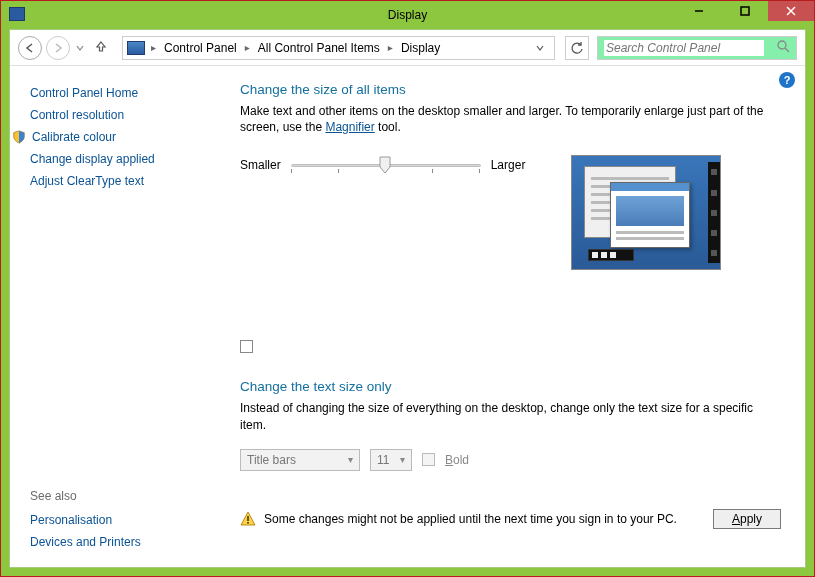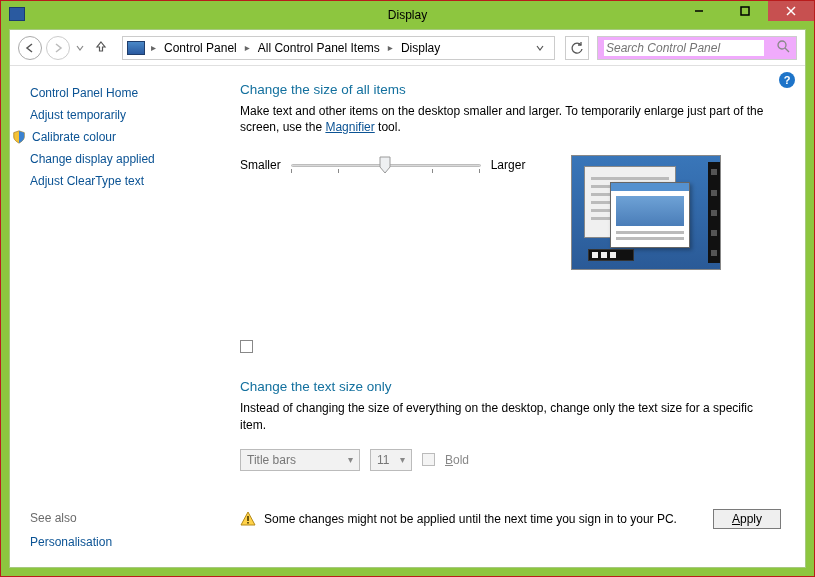--- a/index.html
+++ b/index.html
@@ -134,21 +134,21 @@
     color:#555;
   }
   .search {
     width: 200px;
     height: 24px;
     border: 1px solid #ccc;
     display: flex;
     align-items: center;
     padding: 0 6px;
     color: #888;
-    background: #f0abfc;
+    background: #86efac;
     margin-left: 4px;
     justify-content: space-between;
   }
   .search input {
     border:none; outline:none; font-size:12px; width:160px;
     font-style: italic; color:#777;
     font-family: inherit;
   }
   .body {
     flex: 1;
@@ -394,39 +394,42 @@
     </div>
 
     <div class="body">
       <div class="help-icon">?</div>
 
       <div class="sidebar">
         <div class="home-link link">
           <span>Control Panel Home</span>
         </div>
         <div class="link">
-          <span>Adjust temporarily</span>
+          <span>Control resolution</span>
         </div>
         <div class="link">
           <svg class="shield" viewBox="0 0 16 16">
             <path d="M8 1 L14 3 V8 C14 12 8 15 8 15 C8 15 2 12 2 8 V3 Z" fill="#f5c236" stroke="#a07414" stroke-width="0.8"></path>
             <path d="M8 1 L14 3 V8 C14 12 8 15 8 15 Z" fill="#3b82d0"></path>
           </svg>
           <span>Calibrate colour</span>
         </div>
         <div class="link">
           <span>Change display applied</span>
         </div>
         <div class="link">
           <span>Adjust ClearType text</span>
         </div>
         <div class="spacer"></div>
         <div class="see-also-heading">See also</div>
         <div class="link">
           <span>Personalisation</span>
+        </div>
+        <div class="link">
+          <span>Devices and Printers</span>
         </div>
       </div>
 
       <div class="main">
         <h2 class="section">Change the size of all items</h2>
         <div class="desc">
           <span>Make text and other items on the desktop smaller and larger. To temporarily enlarge just part of the screen, use the </span><a href="#">Magnifier</a><span> tool.</span>
         </div>
 
         <div class="slider-preview-wrap">

